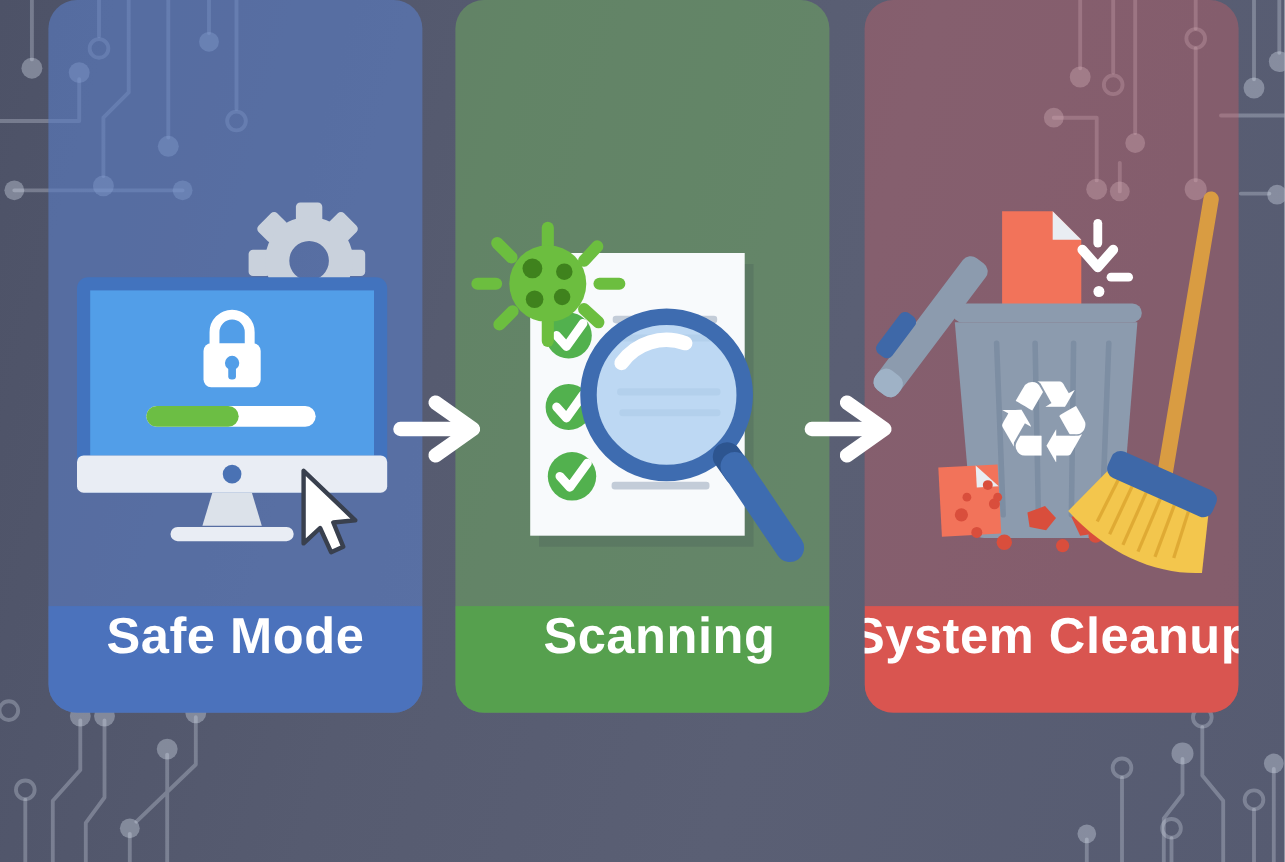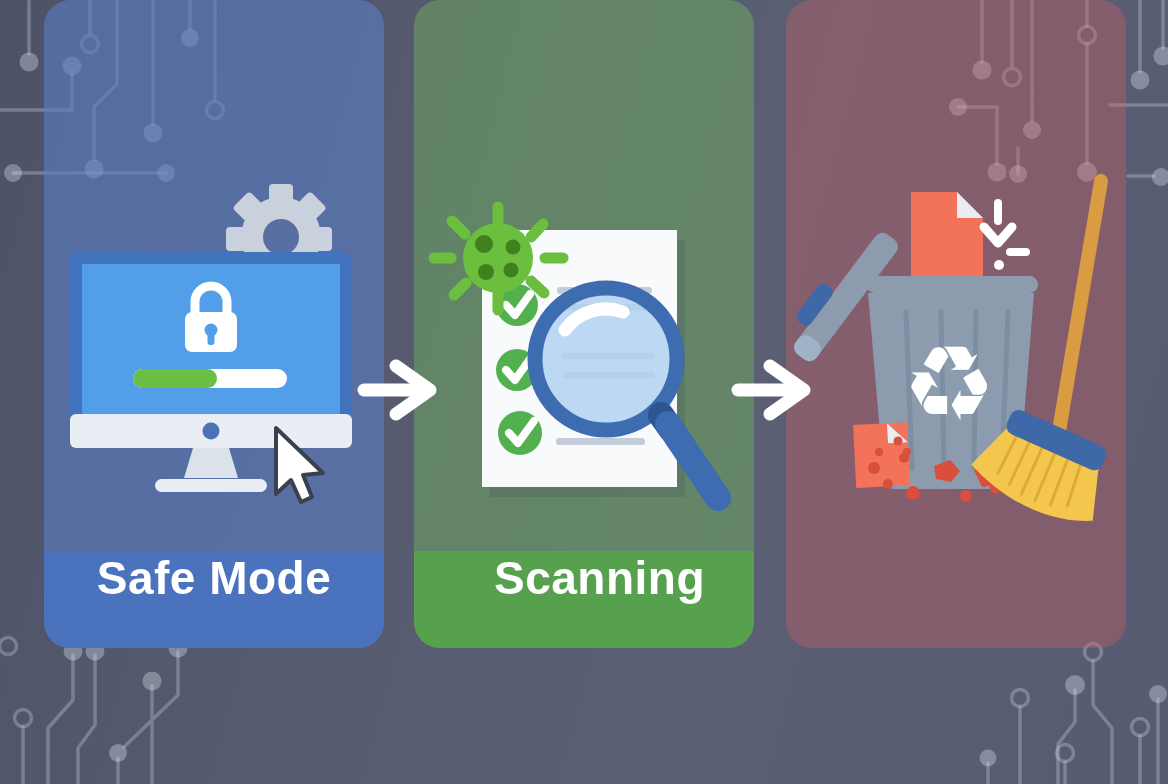--- a/index.html
+++ b/index.html
@@ -223,20 +223,23 @@
           <rect x="-52" y="-14" width="104" height="26" rx="9" style="fill:var(--handle_blue);"></rect>
         </g>
       </g>
       <g style="stroke:var(--white);stroke-linecap:round;stroke-linejoin:round;fill:none;">
         <line x1="212" y1="203" x2="212" y2="221" style="stroke-width:8;"></line>
         <polyline points="198,227 212,243 226,227" style="stroke-width:9;"></polyline>
         <line x1="224" y1="252" x2="240" y2="252" style="stroke-width:8;"></line>
         <circle cx="213" cy="265" r="5" style="fill:var(--white);stroke:none;"></circle>
       </g>
     </svg>
+    <footer class="step-footer">
+      <span class="step-label">System Cleanup</span>
+    </footer>
   </section>
 
   <svg class="arrow arrow-1" width="90" height="76" viewBox="0 0 90 76">
     <g style="stroke:var(--white);stroke-width:13;stroke-linecap:round;stroke-linejoin:round;fill:none;">
       <line x1="8" y1="38" x2="58" y2="38"></line>
       <polyline points="40,14 74,38 40,62"></polyline>
     </g>
   </svg>
   <svg class="arrow arrow-2" width="90" height="76" viewBox="0 0 90 76">
     <g style="stroke:var(--white);stroke-width:13;stroke-linecap:round;stroke-linejoin:round;fill:none;">

